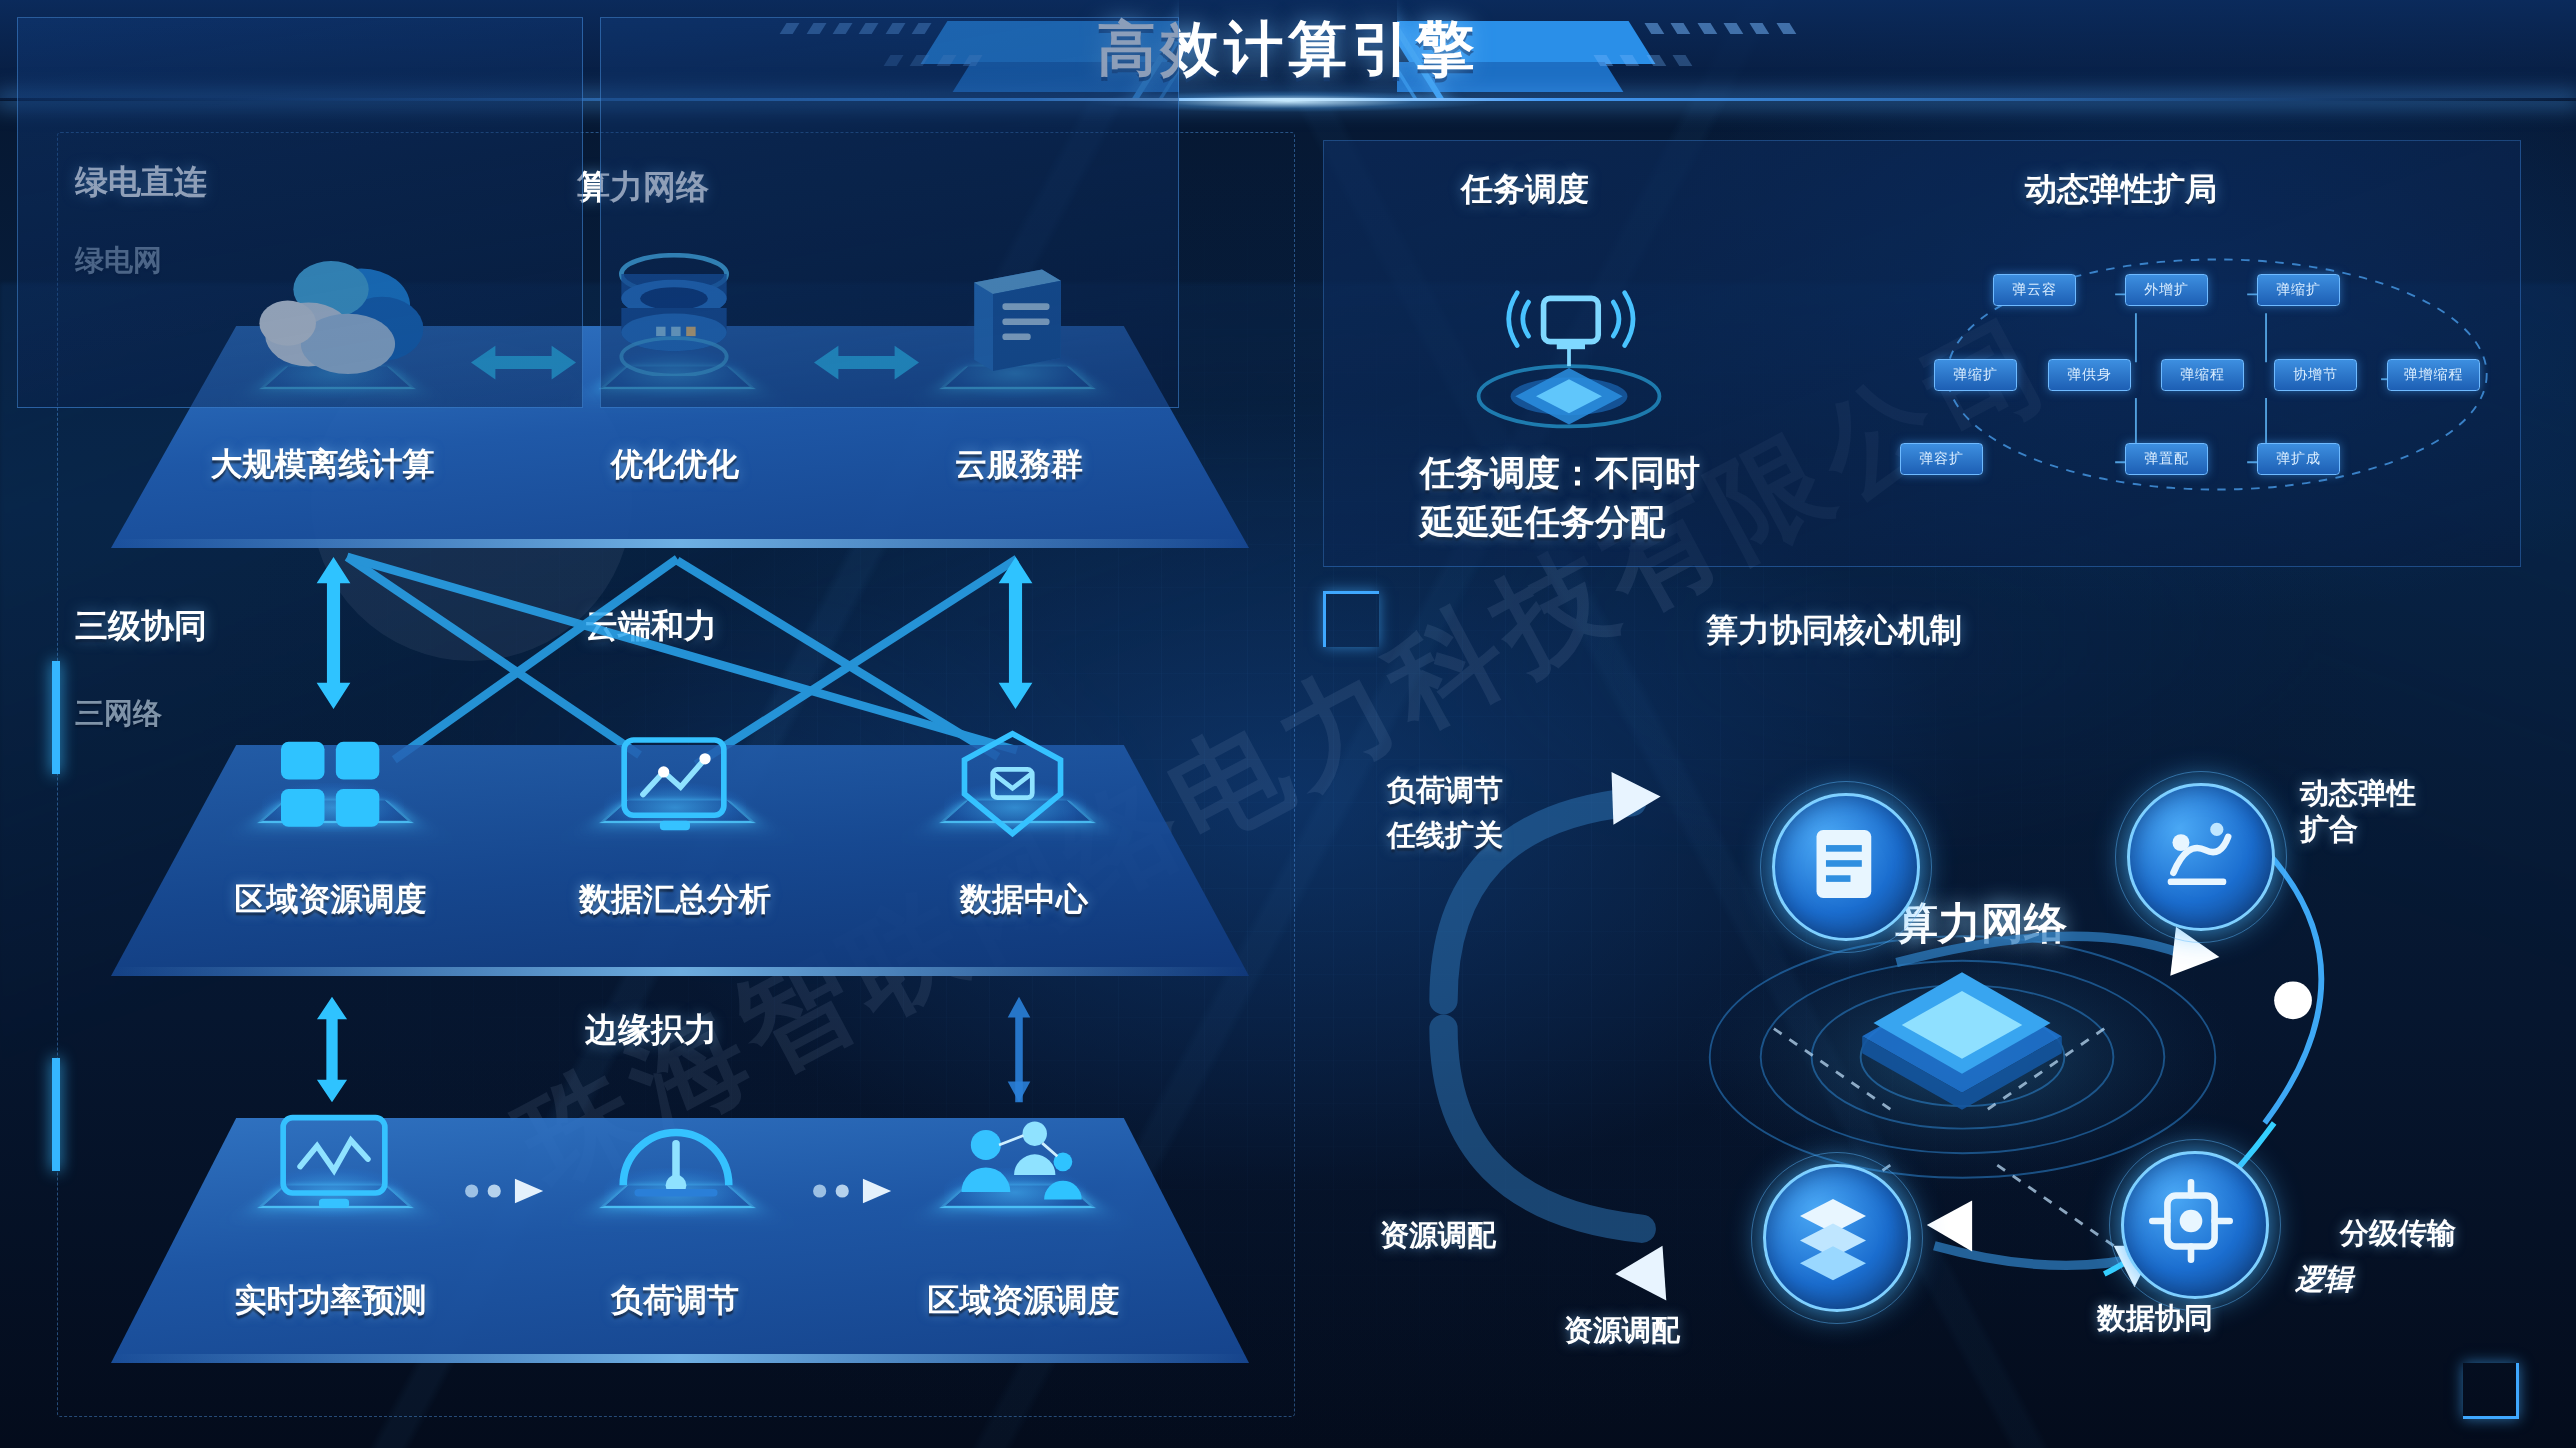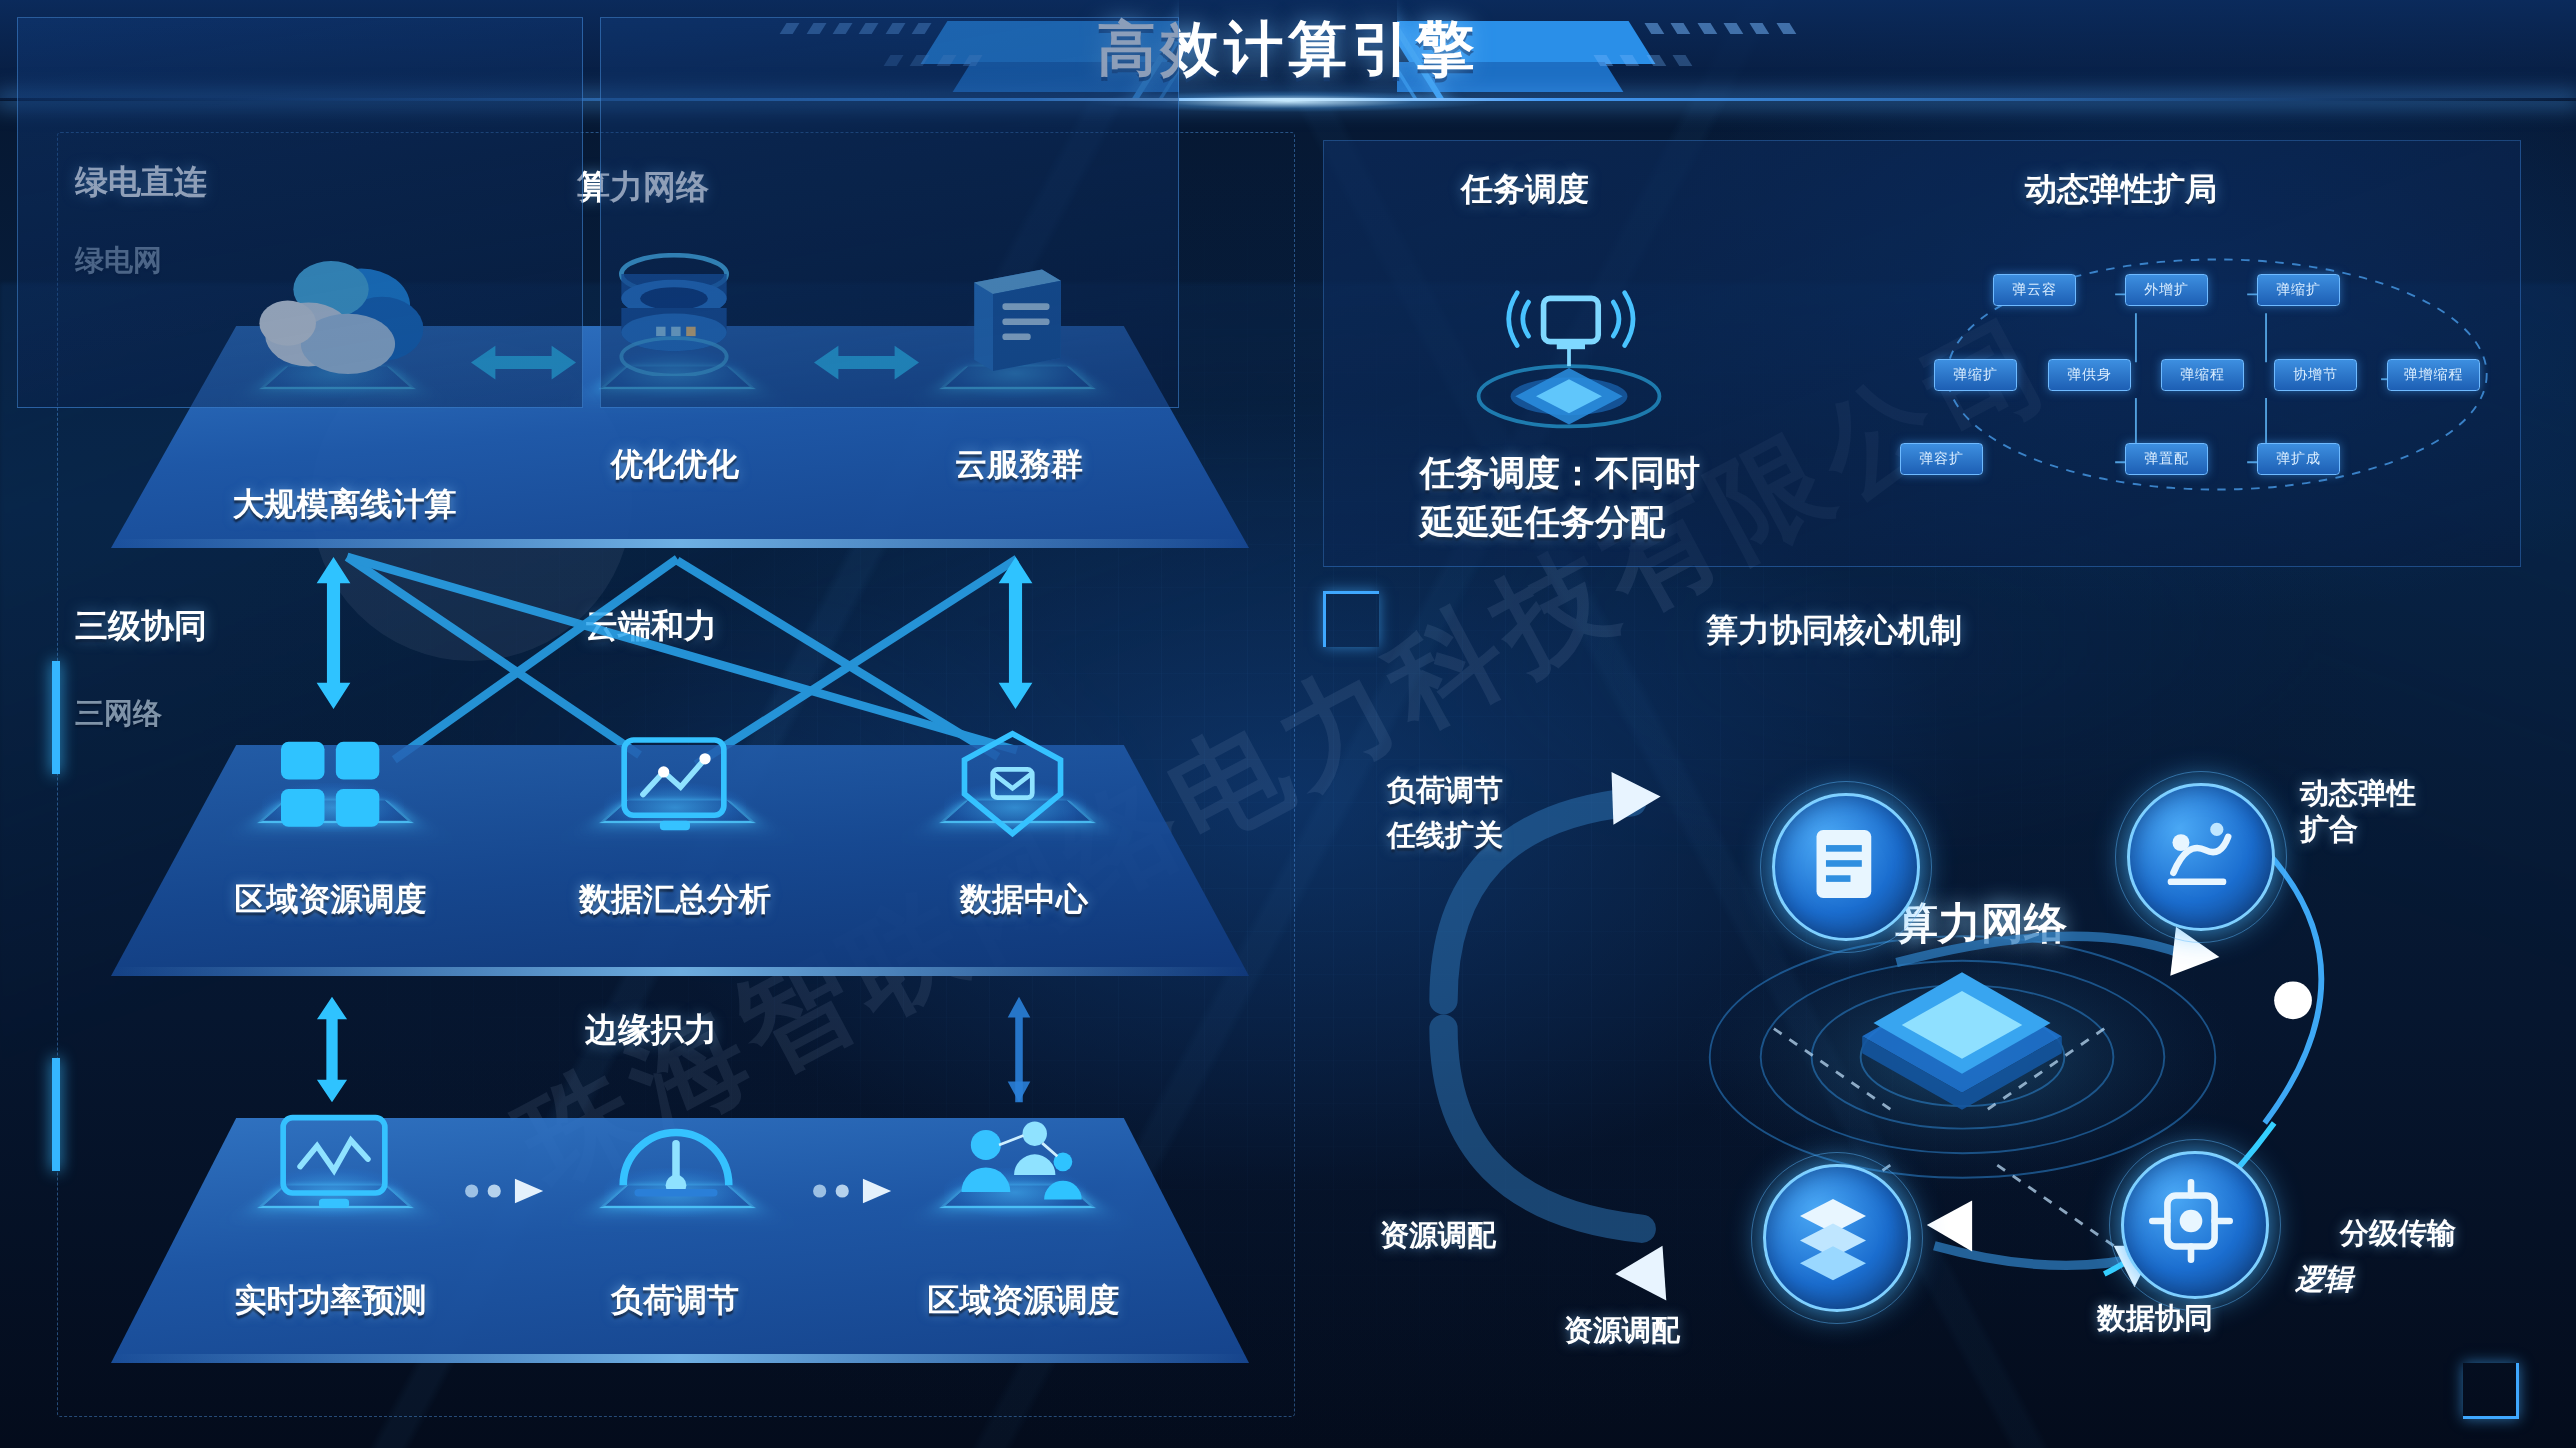--- a/index.html
+++ b/index.html
@@ -212,21 +212,21 @@
 <div class="ic" style="left:250px;top:257px;">
   <svg width="179" height="123" viewBox="0 0 190 130">
     <ellipse cx="118" cy="52" rx="52" ry="40" fill="#2196f3"></ellipse>
     <ellipse cx="140" cy="76" rx="44" ry="34" fill="#1976d2"></ellipse>
     <ellipse cx="86" cy="34" rx="40" ry="30" fill="#4fc3f7"></ellipse>
     <ellipse cx="62" cy="82" rx="46" ry="34" fill="#e3f2fd"></ellipse>
     <ellipse cx="104" cy="92" rx="50" ry="32" fill="#bbdefb"></ellipse>
     <ellipse cx="40" cy="70" rx="30" ry="24" fill="#f5fbff"></ellipse>
   </svg>
 </div>
-<div class="node-label" style="left:203px;top:443px;width:283px;margin-top:40px;">大规模离线计算</div>
+<div class="node-label" style="left:181px;top:443px;width:283px;">大规模离线计算</div>
 
 <div class="pedestal" style="left:604px;top:349px;"></div>
 <div class="ic" style="left:611px;top:253px;">
   <svg width="126" height="123" viewBox="0 0 134 130">
     <ellipse cx="67" cy="22" rx="56" ry="20" fill="none" stroke="#4fc3f7" stroke-width="5"></ellipse>
     <path d="M11 22 v26 a56 20 0 0 0 112 0 V22" fill="#1a5fb4" opacity=".8"></path>
     <ellipse cx="67" cy="48" rx="56" ry="20" fill="#2a7fd8"></ellipse>
     <ellipse cx="67" cy="48" rx="36" ry="12" fill="#0d3f86"></ellipse>
     <path d="M11 58 v26 a56 20 0 0 0 112 0 V58" fill="#17539f"></path>
     <ellipse cx="67" cy="84" rx="56" ry="20" fill="#2a7fd8"></ellipse>

